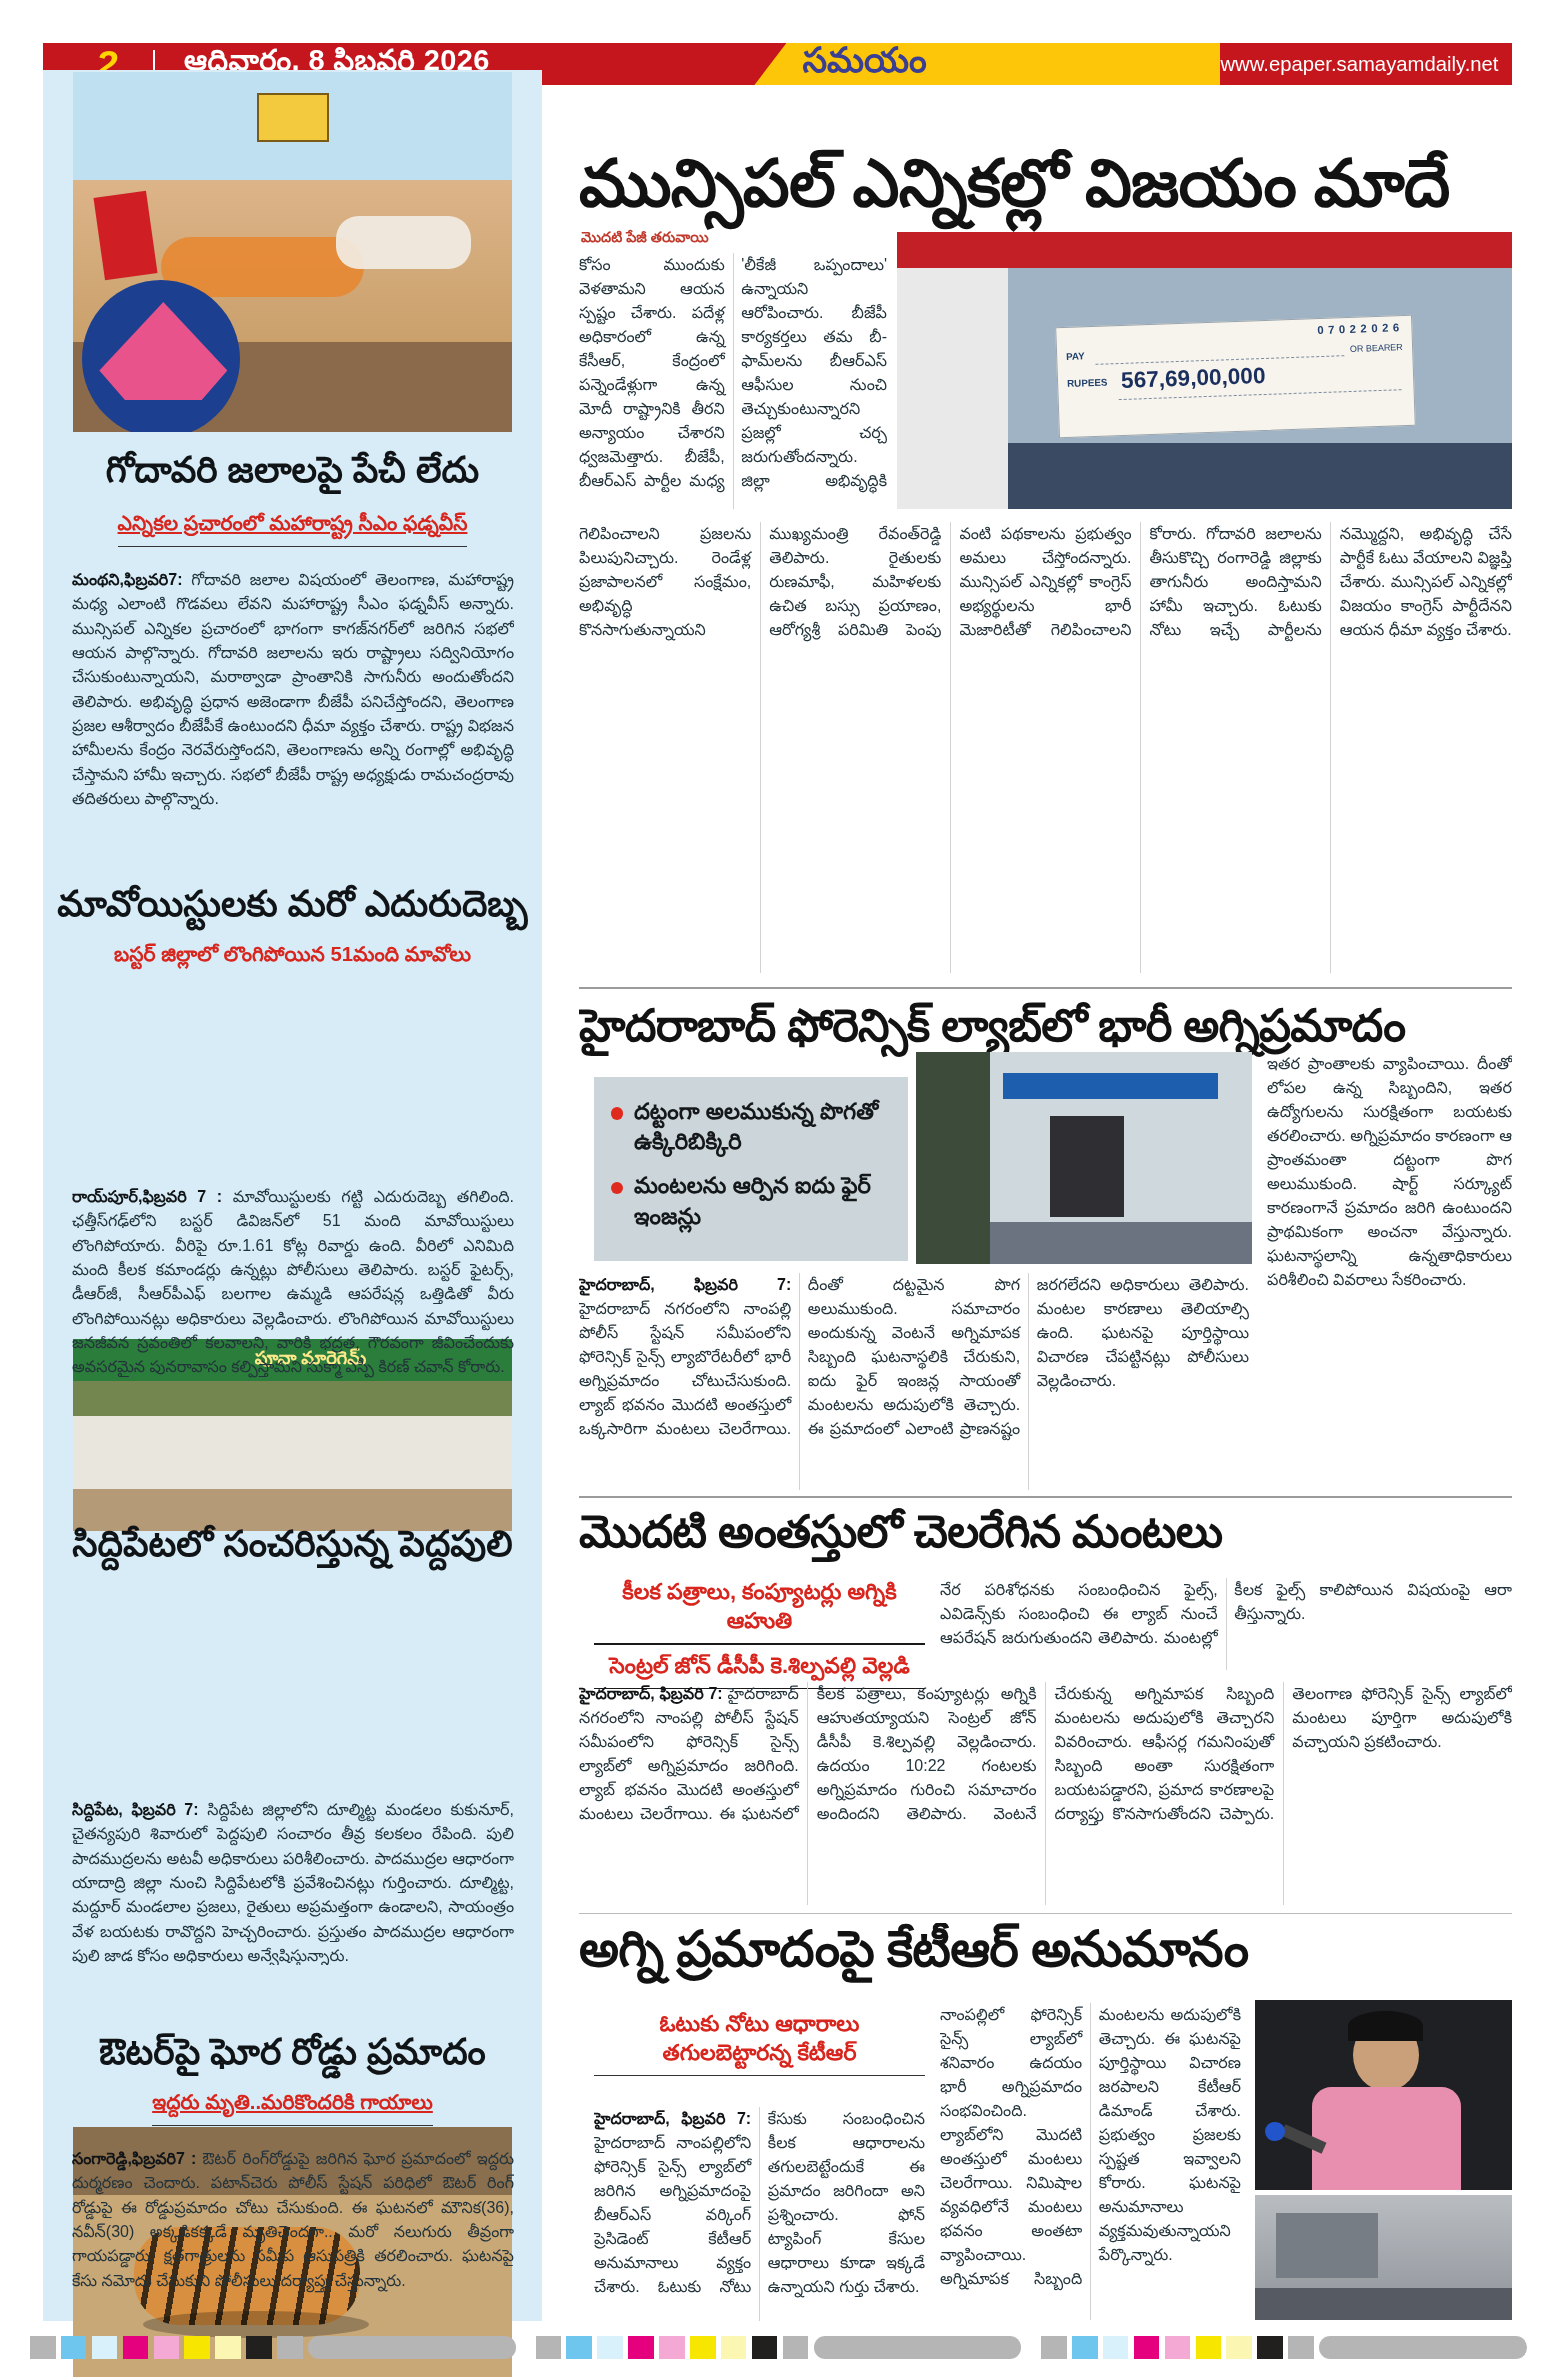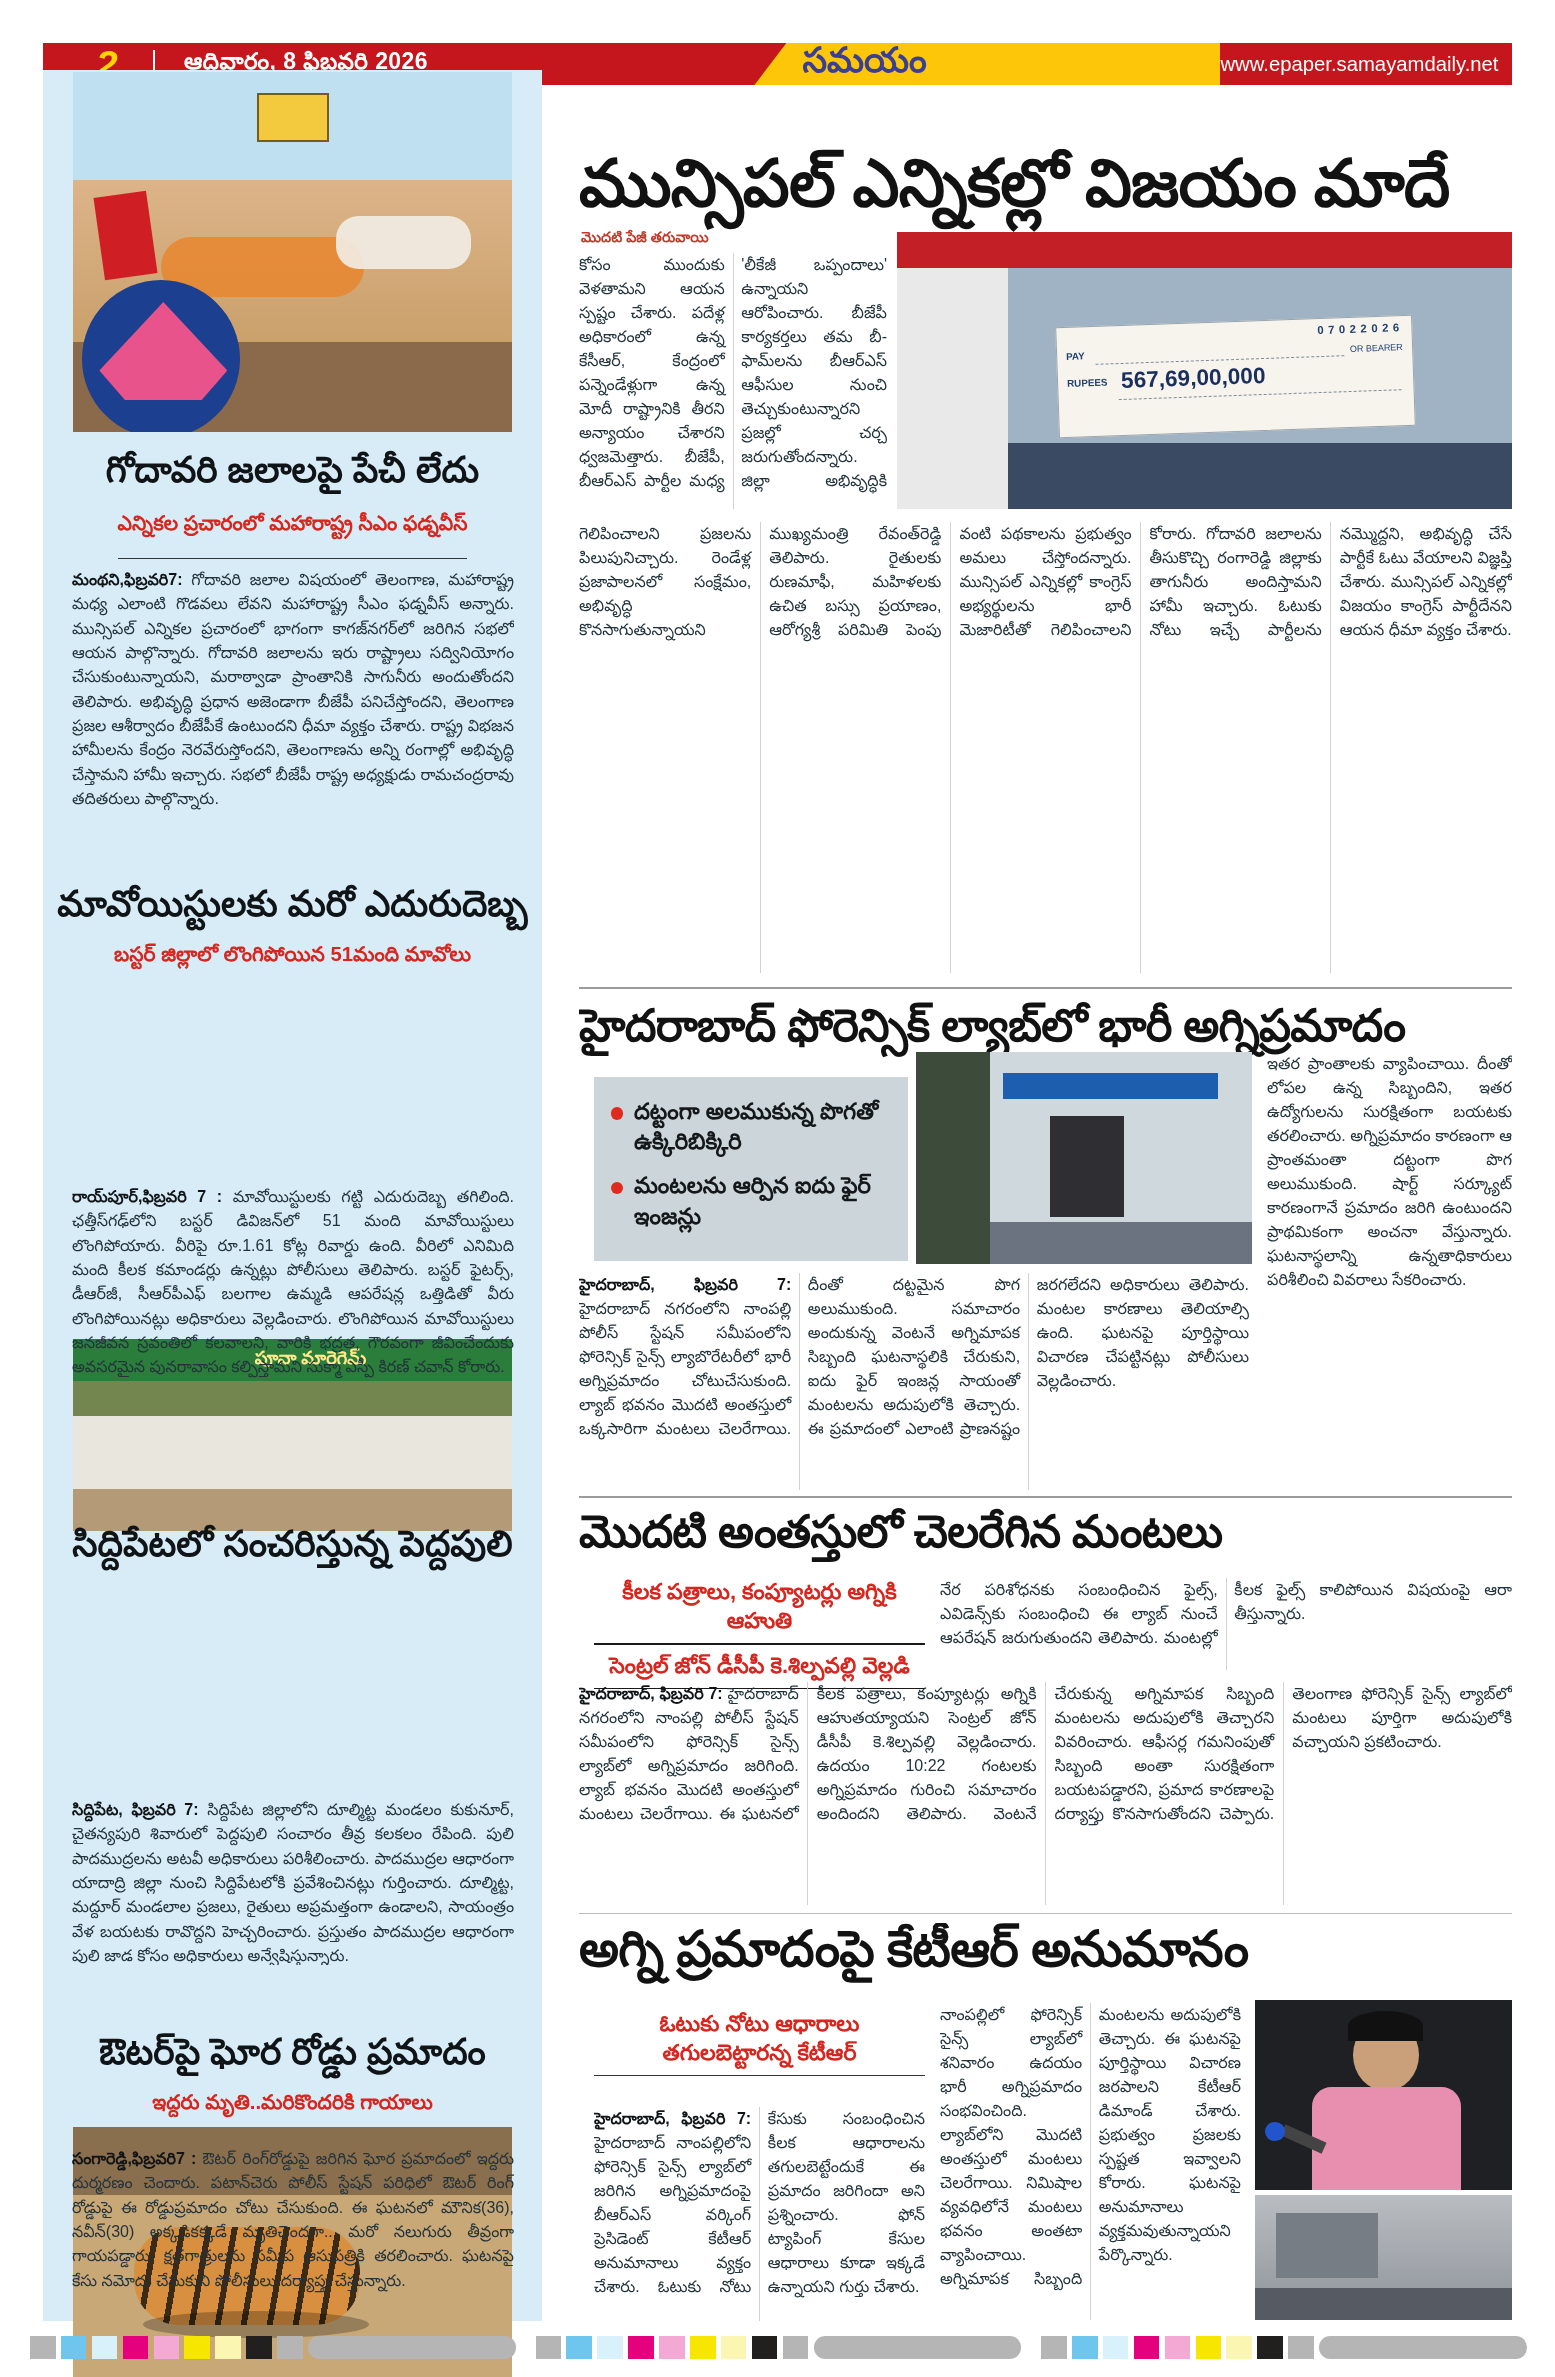--- a/index.html
+++ b/index.html
@@ -4,34 +4,34 @@
 <style>
   html,body{margin:0;padding:0;background:#ffffff;}
   .page{position:relative;width:1555px;height:2377px;background:#ffffff;overflow:hidden;
         font-family:"Liberation Sans", sans-serif;}
   .abs{position:absolute;}
   
   .hdr{position:absolute;left:43px;top:43px;width:1469px;height:42px;display:flex;}
   .hdr-left{background:#c4161c;width:767px;display:flex;align-items:center;color:#fff;}
   .hdr-num{color:#ffd400;font-size:39px;font-weight:800;font-style:italic;margin-left:53px;line-height:1;}
   .hdr-div{width:2.3px;height:29px;background:#ffffff;margin:0 29px 0 35px;}
-  .hdr-date{font-size:23px;font-weight:700;letter-spacing:0.4px;}
+  .hdr-date{font-size:29px;font-weight:700;letter-spacing:0.4px;}
   .hdr-mid{background:#fdc608;flex:0 0 466px;display:flex;align-items:center;
            clip-path:polygon(32px 0,100% 0,100% 100%,0 100%);margin-left:-32px;}
   .hdr-mast{color:#3a3f94;font-size:35px;font-weight:800;margin-left:48px;}
   .hdr-right{background:#c4161c;flex:1;display:flex;align-items:center;justify-content:flex-end;}
   .hdr-url{color:#ffffff;font-size:20.3px;margin-right:13.5px;}
   
   .leftcol{position:absolute;left:43px;top:70px;width:499px;height:2251px;background:#d7ecf7;}
   .lc-photo{position:absolute;left:30px;width:439px;overflow:hidden;}
   .lc-head{position:absolute;left:7.5px;width:484px;text-align:center;font-weight:800;color:#101417;
            font-size:36px;line-height:1.1;overflow:hidden;}
   .lc-sub{position:absolute;left:7.5px;width:484px;text-align:center;color:#d8251d;
           font-size:20.3px;font-weight:700;overflow:hidden;}
-  .lc-sub .u{display:inline-block;padding-bottom:18px;border-bottom:1.5px solid #333;}
+  .lc-sub .u{display:inline-block;padding-bottom:6px;border-bottom:1.5px solid #333;text-decoration:underline;}
   .lc-body{position:absolute;left:29px;width:442px;font-size:16px;line-height:1.52;color:#22333b;
            text-align:justify;overflow:hidden;}
   .dateline{font-weight:800;color:#101417;}
   
   .ph{position:relative;background:#b9c4cc;overflow:hidden;}
   .ph > div{position:absolute;}
   
   .main-head{position:absolute;font-weight:800;color:#121212;line-height:1.05;overflow:hidden;letter-spacing:-0.8px;}
   .cont-note{position:absolute;color:#c0392b;font-weight:800;font-size:14.3px;}
   .bodytxt{position:absolute;font-size:16px;line-height:1.5;color:#22333b;text-align:justify;overflow:hidden;}

